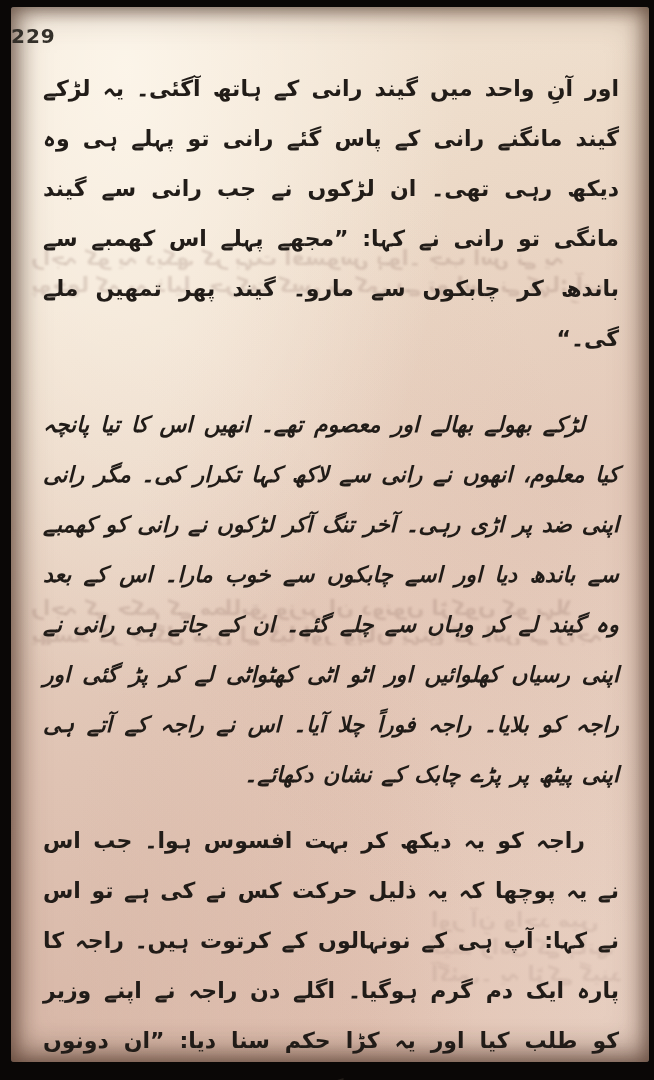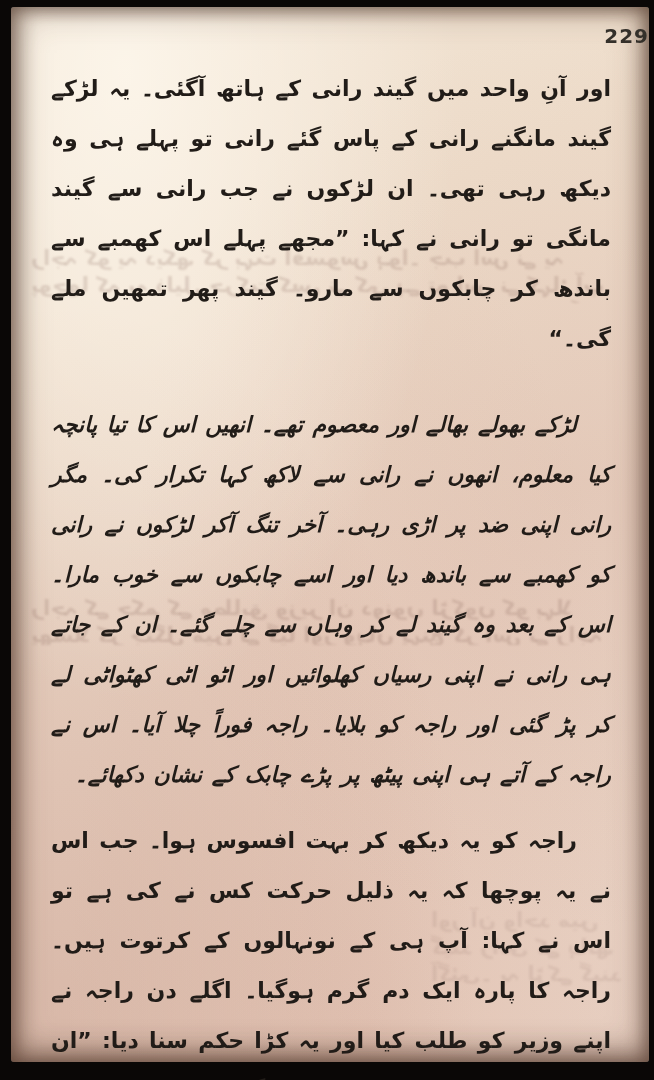--- a/index.html
+++ b/index.html
@@ -22,39 +22,39 @@
       linear-gradient(155deg, #f3e7d7 0%, #eeddcb 28%, #ead4c5 58%, #e7cfc1 100%);
     box-shadow:
       inset 0 0 38px rgba(80,50,35,.38),
       inset -7px 0 16px rgba(60,35,25,.30),
       inset 9px 0 18px rgba(60,35,25,.28),
       inset 0 -12px 26px rgba(60,35,25,.30),
       inset 0 6px 14px rgba(90,60,45,.18);
   }
   .page-number{
     position:relative;z-index:2;
-    text-align:right;
+    text-align:left;
     padding-top:17px;
     font-size:20px;
     font-weight:bold;
     letter-spacing:1px;
     color:#34302a;
   }
   .text-block{
     position:relative;z-index:2;
     direction:rtl;
     text-align:justify;
     margin:16px 22px 0 24px;
     font-size:22px;
     font-weight:bold;
     line-height:50px;
     color:#211c18;
     word-spacing:2px;
   }
-  .para{margin:16px;}
+  .para{margin:8px;}
   .para.p1{margin-bottom:36px;}
   .para.p2{margin-bottom:16px;text-indent:34px;font-style:italic;}
   .para.p3{margin-bottom:12px;text-indent:34px;}
   .showthrough{
     position:absolute;z-index:1;
     left:20px;right:20px;
     overflow:hidden;
     direction:rtl;
     transform:scaleX(-1);
     filter:blur(1.3px);

